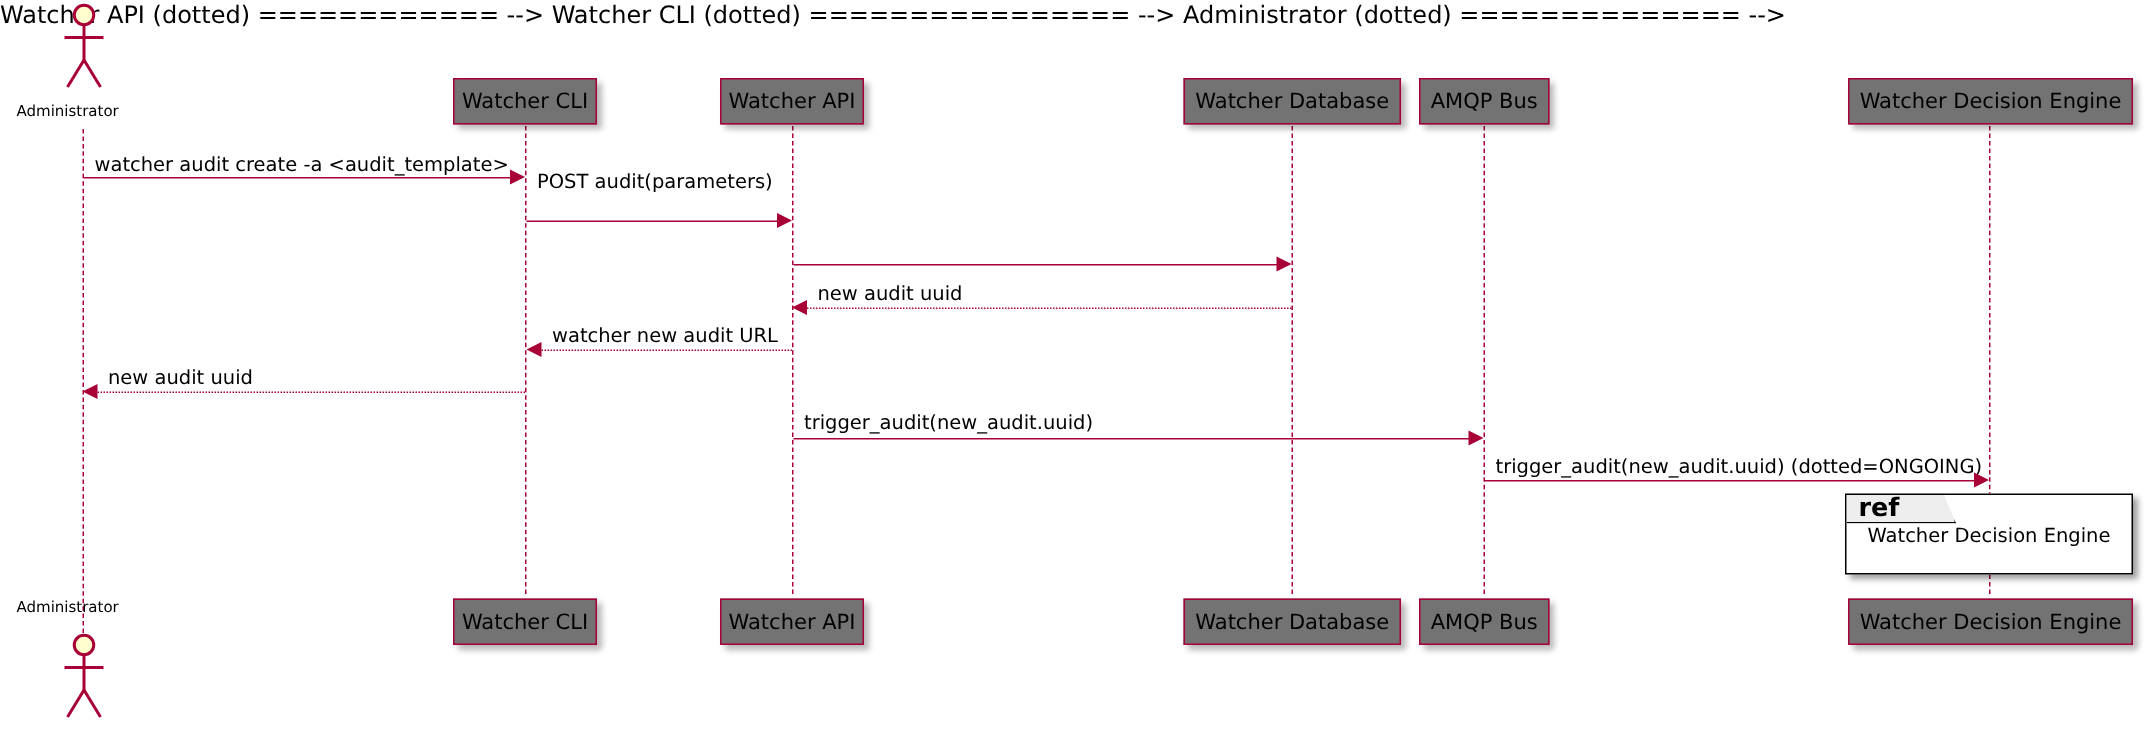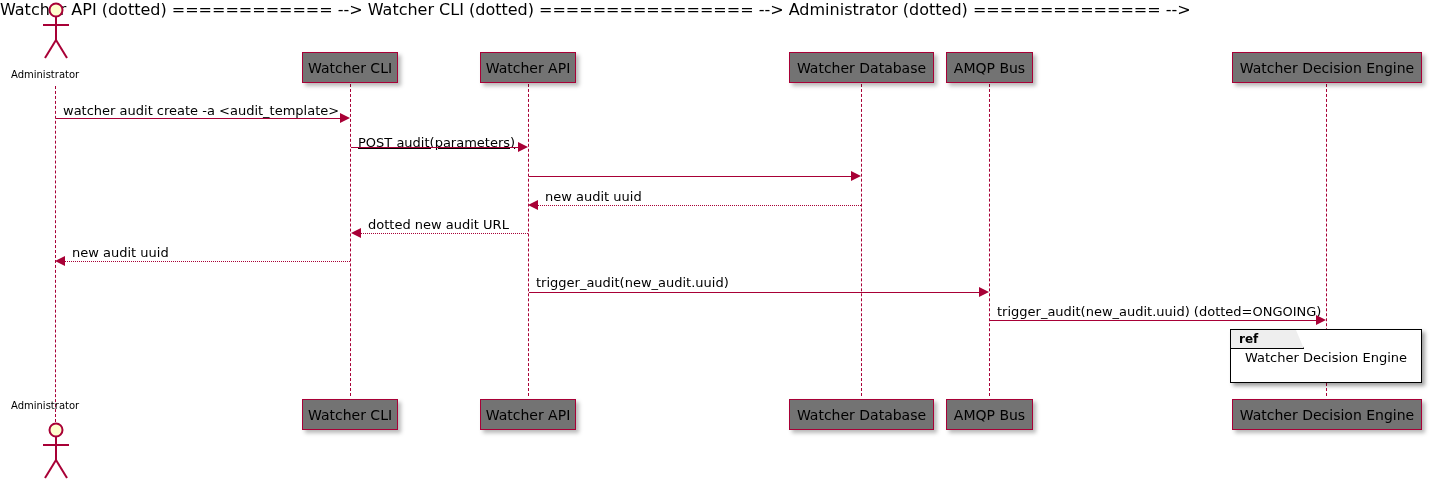--- a/index.html
+++ b/index.html
@@ -98,21 +98,21 @@
     position: absolute;
     left: 0;
     top: 0;
     height: 18px;
     background: #EEEEEE;
     border-right: 1px solid #000000;
     border-bottom: 1px solid #000000;
     display: flex;
     align-items: center;
     padding: 0 8px 0 8px;
-    font-size: 12px;
+    font-size: 17px;
     font-weight: bold;
     color: #000000;
     
     clip-path: polygon(0 0, calc(100% - 8px) 0, 100% 100%, 0 100%);
   }
   .ref-body {
     position: absolute;
     left: 0;
     top: 20px;
     width: 100%;
@@ -169,35 +169,35 @@
   <div class="participant" style="left:1232px; top:52px; width:190px; height:31px;">
     <span>Watcher Decision Engine</span>
   </div>
 
   
   <div class="msg-label" style="left:63px; top:104px;text-align:center;">watcher audit create -a &lt;audit_template&gt;</div>
   <div class="msg-line" style="left:56px; top:118px; width:285px;"></div>
   <div class="arrow-head right" style="left:340px; top:113px;"></div>
 
   
-  <div class="msg-label" style="left:358px; top:136px;text-decoration:underline;">POST audit(parameters)</div>
+  <div class="msg-label" style="left:358px; top:115px;">POST audit(parameters)</div>
   <div class="msg-line" style="left:351px; top:147px; width:168px;"></div>
   <div class="arrow-head right" style="left:518px; top:142px;"></div>
 
   
   <div class="msg-line" style="left:529px; top:176px; width:323px;"></div>
   <div class="arrow-head right" style="left:851px; top:171px;"></div>
 
    Watcher API (dotted) ============ --&gt;
   <div class="msg-label" style="left:545px; top:190px;">new audit uuid</div>
   <div class="msg-line dotted" style="left:538px; top:205px; width:323px;"></div>
   <div class="arrow-head left" style="left:528px; top:200px;"></div>
 
    Watcher CLI (dotted) ================ --&gt;
-  <div class="msg-label" style="left:368px; top:218px;">dotted new audit URL</div>
+  <div class="msg-label" style="left:368px; top:218px;">watcher new audit URL</div>
   <div class="msg-line dotted" style="left:361px; top:233px; width:167px;"></div>
   <div class="arrow-head left" style="left:351px; top:228px;"></div>
 
    Administrator (dotted) ============== --&gt;
   <div class="msg-label" style="left:72px; top:246px;">new audit uuid</div>
   <div class="msg-line dotted" style="left:65px; top:261px; width:285px;"></div>
   <div class="arrow-head left" style="left:55px; top:256px;"></div>
 
   
   <div class="msg-label" style="left:536px; top:276px;">trigger_audit(new_audit.uuid)</div>

